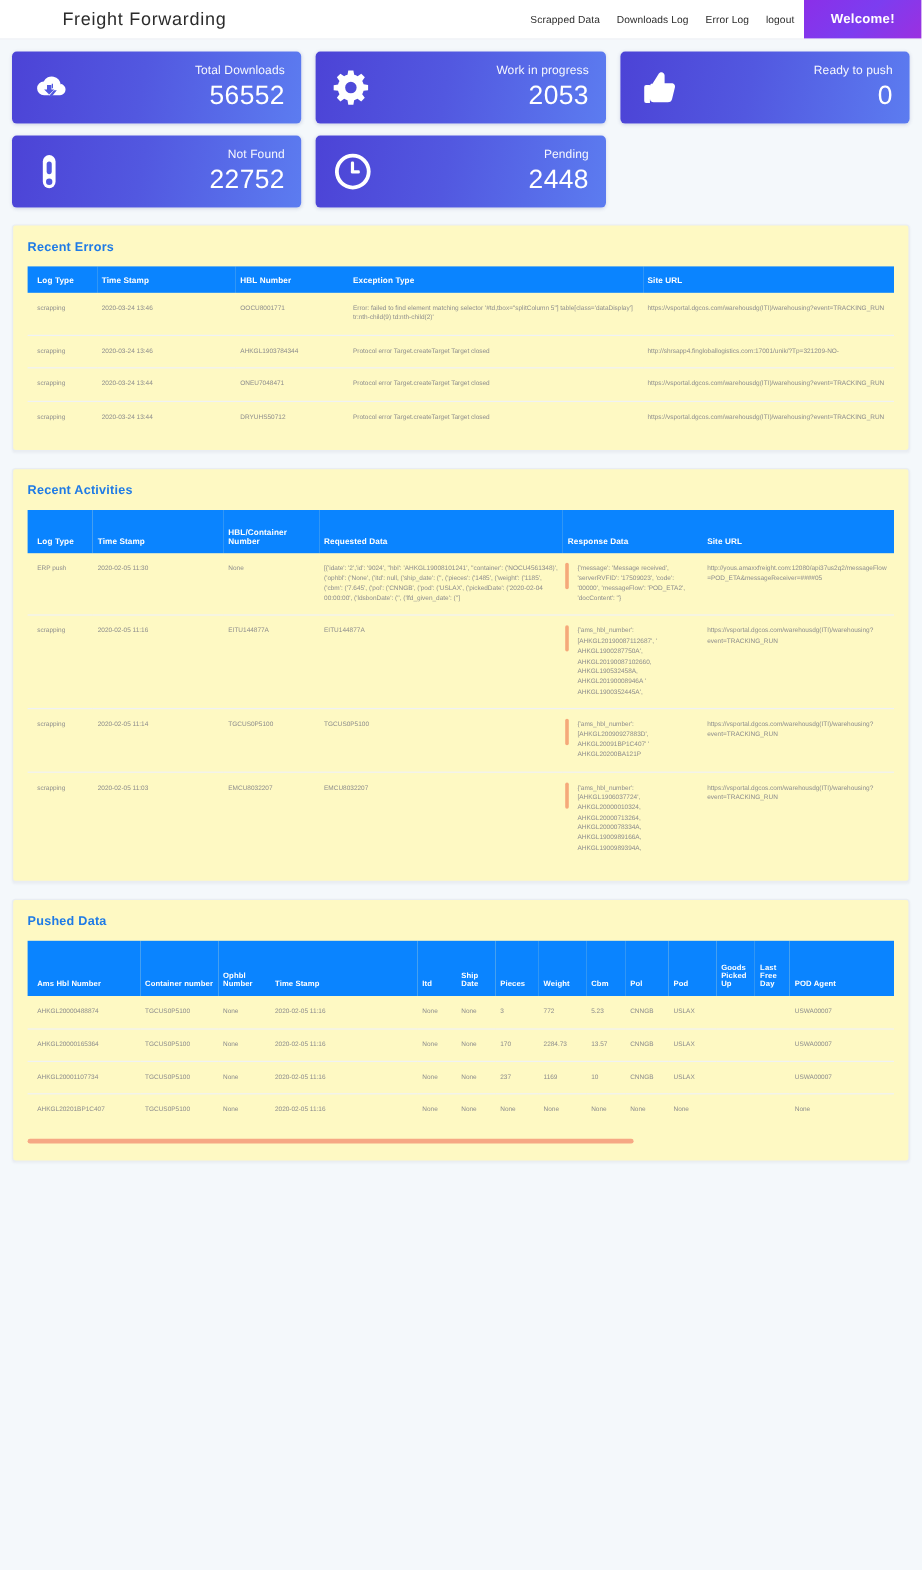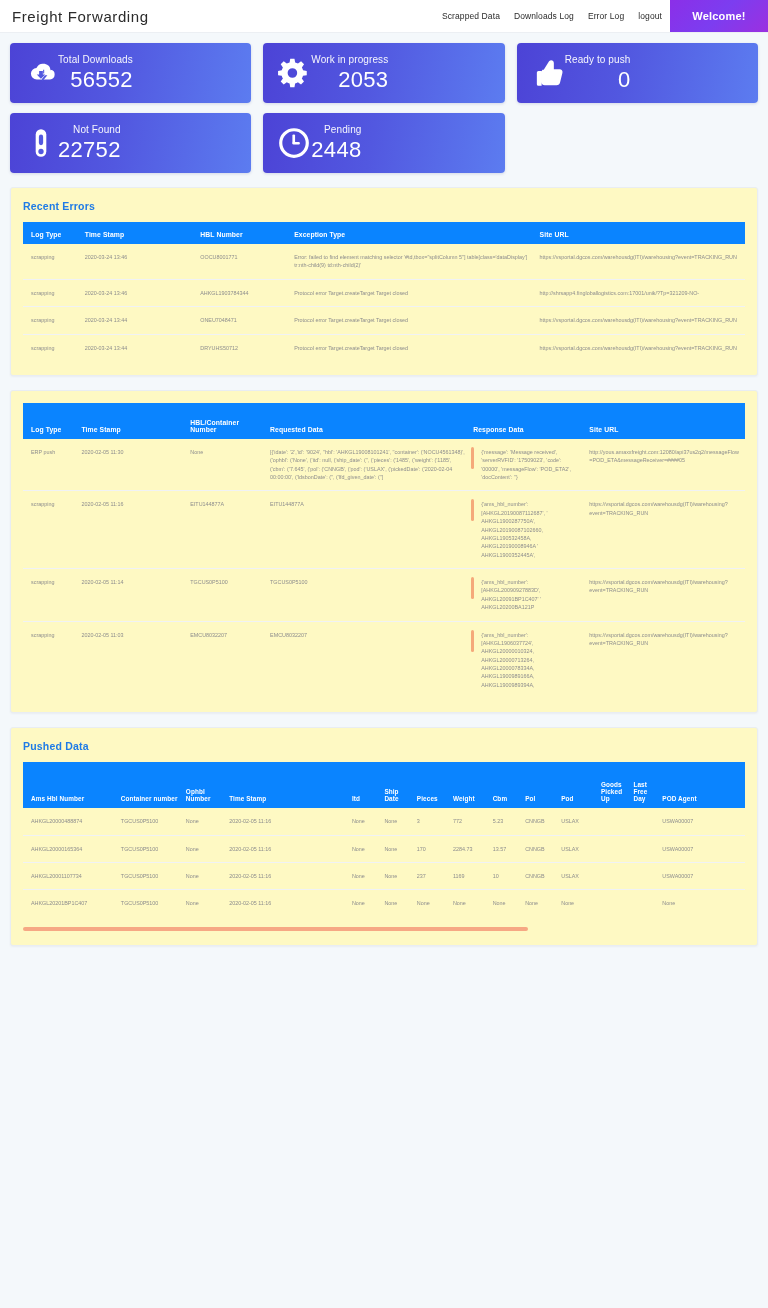--- a/index.html
+++ b/index.html
@@ -11,20 +11,21 @@
   }
   body { min-height: 1308px; }
 
   
   .navbar {
     height: 33px;
     background: #ffffff;
     display: flex;
     align-items: stretch;
     border-bottom: 1px solid #eceff3;
+    padding-left: 40px;
   }
   .brand {
     display: flex;
     align-items: center;
     padding-left: 12px;
     font-size: 15px;
     letter-spacing: 0.6px;
     color: #2b2b2b;
     font-weight: 400;
     flex: 1 1 auto;
@@ -60,21 +61,21 @@
     grid-template-columns: repeat(3, 1fr);
     gap: 10px 12px;
     padding: 10px 10px 0 10px;
   }
   .card {
     height: 60px;
     border-radius: 4px;
     background: linear-gradient(100deg, #4c43d6 0%, #5258e0 45%, #5c7cf0 100%);
     display: flex;
     align-items: center;
-    justify-content: flex-start;
+    justify-content: space-between;
     padding: 0 14px 0 14px;
     box-shadow: 0 1px 3px rgba(60,70,140,0.18);
     color: #ffffff;
   }
   .card-icon { width: 34px; height: 34px; flex: 0 0 34px; }
   .card-icon svg { width: 100%; height: 100%; display: block; fill: #ffffff; }
   .card-text { text-align: right; line-height: 1.05; }
   .card-label { font-size: 10px; opacity: 0.95; letter-spacing: 0.1px; }
   .card-value { font-size: 22px; font-weight: 400; letter-spacing: 0.3px; margin-top: 2px; }
 
@@ -274,20 +275,21 @@
         <td>2020-03-24 13:44</td>
         <td>DRYUHS50712</td>
         <td>Protocol error Target.createTarget Target closed</td>
         <td>https://vsportal.dgcos.com/warehousdg(ITI)/warehousing?event=TRACKING_RUN</td>
       </tr>
     </tbody>
   </table>
 </div>
 
 <div class="panel">
+  <div class="panel-title">Recent Activities</div>
   <table class="activities-table">
     <thead>
       <tr>
         <th style="width:7.5%">Log Type</th>
         <th style="width:15%">Time Stamp</th>
         <th style="width:11%">HBL/Container Number</th>
         <th style="width:28%">Requested Data</th>
         <th style="width:16%">Response Data</th>
         <th style="width:22%">Site URL</th>
       </tr>

